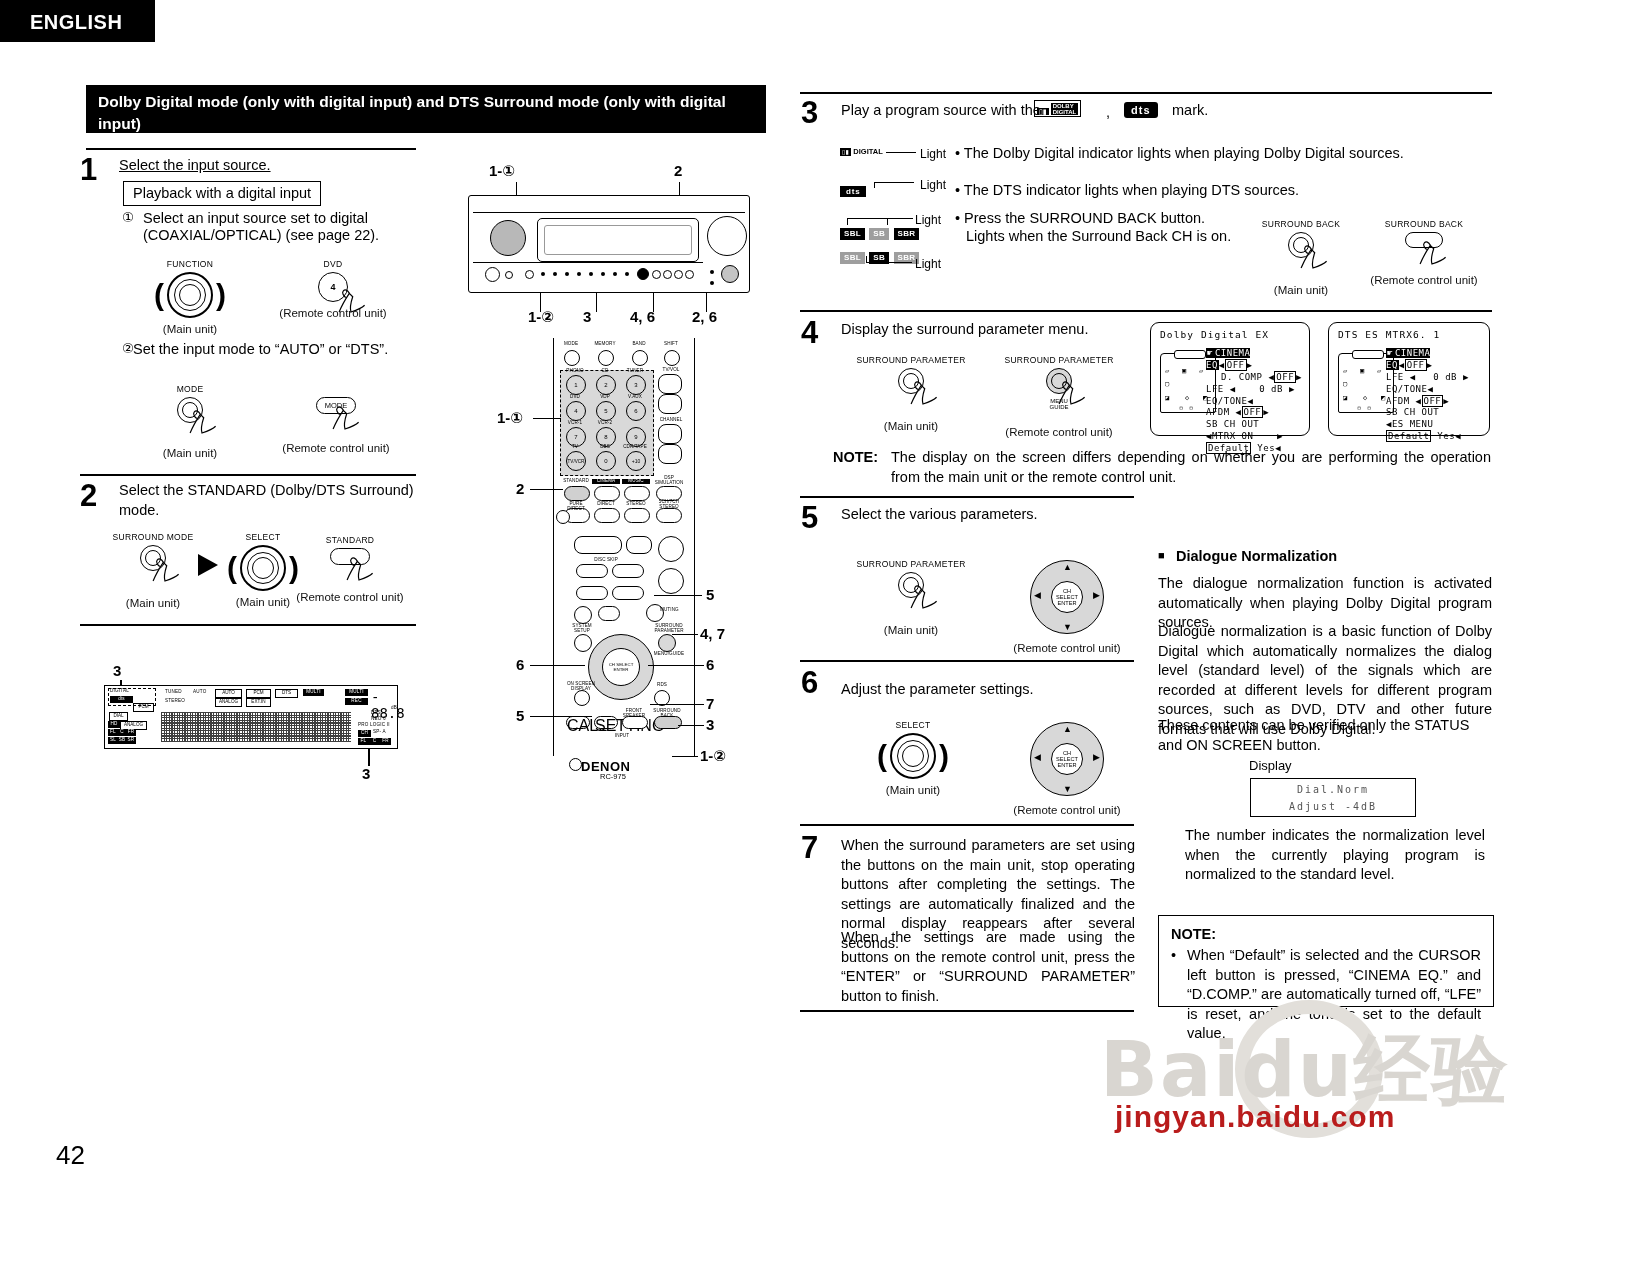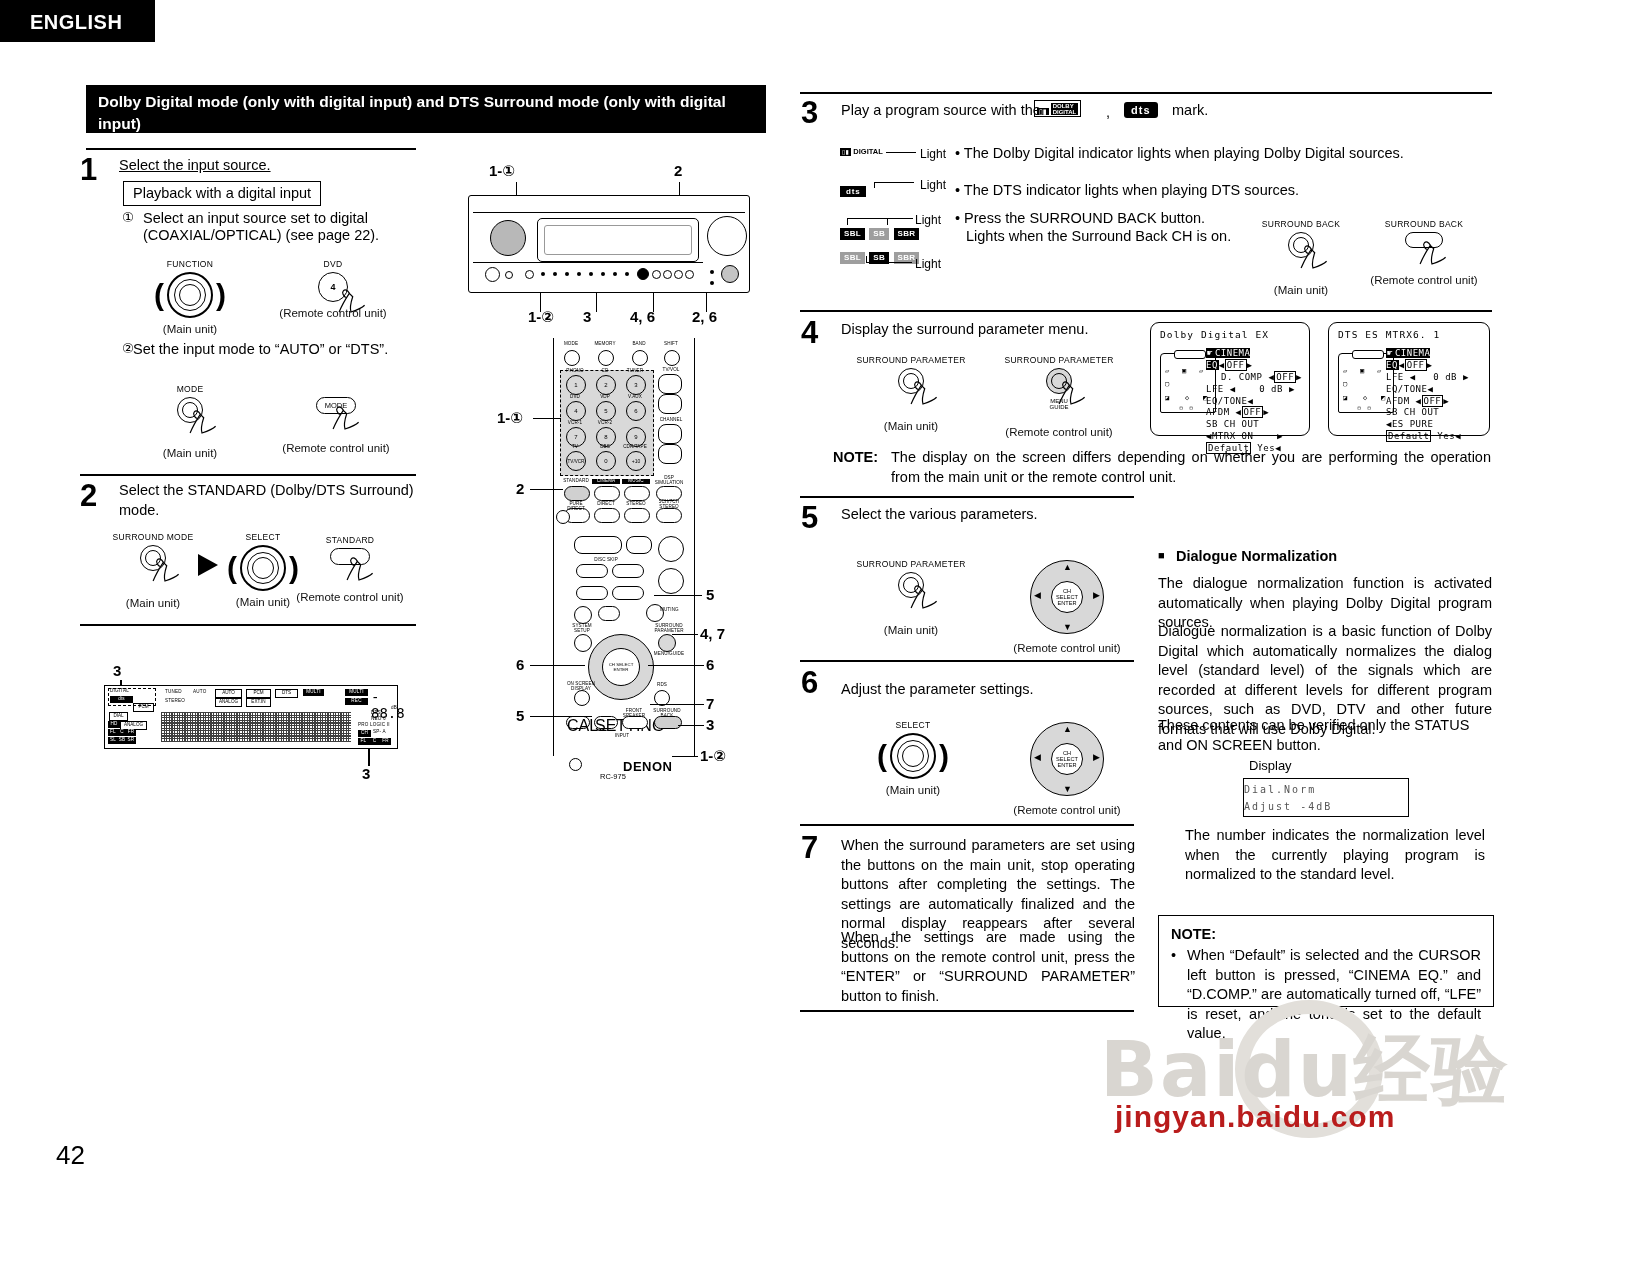--- a/index.html
+++ b/index.html
@@ -103,22 +103,22 @@
   .osd .bx{border:1px solid #000;padding:0 1px;}
   .spk{position:absolute;left:9px;top:30px;width:56px;height:60px;border:1.2px solid #000;
        border-radius:4px 4px 2px 2px;box-sizing:border-box;background:#fff;}
   .spk .bar{position:absolute;left:13px;top:-4px;width:30px;height:7px;border:1.1px solid #000;
             border-radius:3px;background:#fff;}
   .spk .ic{position:absolute;font-size:7px;}
 
   
   .dispbox{position:absolute;border:1.5px solid #000;background:#fff;
            font-family:"DejaVu Sans Mono","Liberation Mono",monospace;
-           font-size:10px;color:#555;letter-spacing:2px;text-align:left;
-           display:flex;flex-direction:column;justify-content:center;line-height:1.7;}
+           font-size:10px;color:#555;letter-spacing:2px;text-align:center;
+           display:flex;flex-direction:column;justify-content:center;line-height:1.7;margin-left:7px;}
 
   
   .notebox{position:absolute;border:1.6px solid #000;background:#fff;}
 
   
   .rcv{position:absolute;border:1.6px solid #000;background:#fff;border-radius:3px;}
   .rcvscreen{position:absolute;border:1.4px solid #000;border-radius:5px;background:#fff;}
   .rcvscreen::after{content:"";position:absolute;inset:6px;border:1px solid #999;border-radius:3px;}
   .dot{position:absolute;border-radius:50%;border:1.1px solid #000;background:#fff;}
   .dotf{position:absolute;border-radius:50%;background:#000;}
@@ -431,21 +431,21 @@
 
     <div class="rbtnp" style="left:12px;top:378px;width:22px;height:11px;">CALL</div>
     <div class="rbtnp" style="left:40px;top:378px;width:22px;height:11px;">SETTING</div>
     <div class="rbtnp" style="left:68px;top:378px;width:24px;height:11px;"></div>
     <div class="rbtnp" style="left:100px;top:378px;width:26px;height:11px;background:#cfcfcf;"></div>
     <div class="rlbl" style="left:66px;top:371px;width:28px;">FRONT SPEAKER</div>
     <div class="rlbl" style="left:98px;top:371px;width:30px;">SURROUND BACK</div>
     <div class="rlbl" style="left:48px;top:396px;width:40px;">INPUT</div>
   </div>
 
-  <div class="t b" style="left:581px;top:758px;font-size:13px;letter-spacing:.5px;padding-left:42px;">DENON</div>
+  <div class="t b" style="left:581px;top:758px;font-size:13px;letter-spacing:.5px;">DENON</div>
   <div class="t" style="left:600px;top:772px;font-size:7.5px;">RC-975</div>
   <div class="dot" style="left:569px;top:758px;width:11px;height:11px;"></div>
 
   <div class="callout" style="left:497px;top:409px;">1-①</div>
   <div class="lead" style="left:533px;top:418px;width:28px;height:1.4px;"></div>
   <div class="callout" style="left:516px;top:480px;">2</div>
   <div class="lead" style="left:530px;top:489px;width:33px;height:1.4px;"></div>
   <div class="callout" style="left:516px;top:656px;">6</div>
   <div class="lead" style="left:530px;top:665px;width:55px;height:1.4px;"></div>
   <div class="callout" style="left:516px;top:707px;">5</div>
@@ -630,21 +630,21 @@
       <div>
         <span>EQ/TONE</span>◀
       </div>
       <div>
         <span>AFDM</span> ◀<span class="bx">OFF</span>▶
       </div>
       <div>
         <span>SB CH OUT</span>
       </div>
       <div>
-        ◀<span>ES PURE</span>
+        ◀<span>ES MENU</span>
       </div>
       <div>
         <span class="bx">Default</span> <span>Yes</span>◀
       </div>
     </div>
   </div>
 
   <div class="t b" style="left:833px;top:448px;">NOTE:</div>
   <div class="t just" style="left:891px;top:448px;width:600px;">The display on the screen differs depending on whether you are performing the operation from the main unit or the remote control unit.</div>
 

